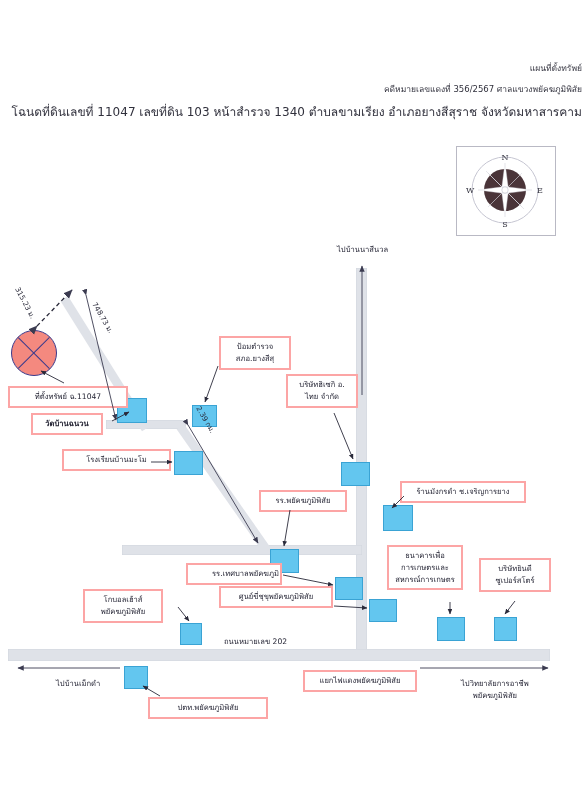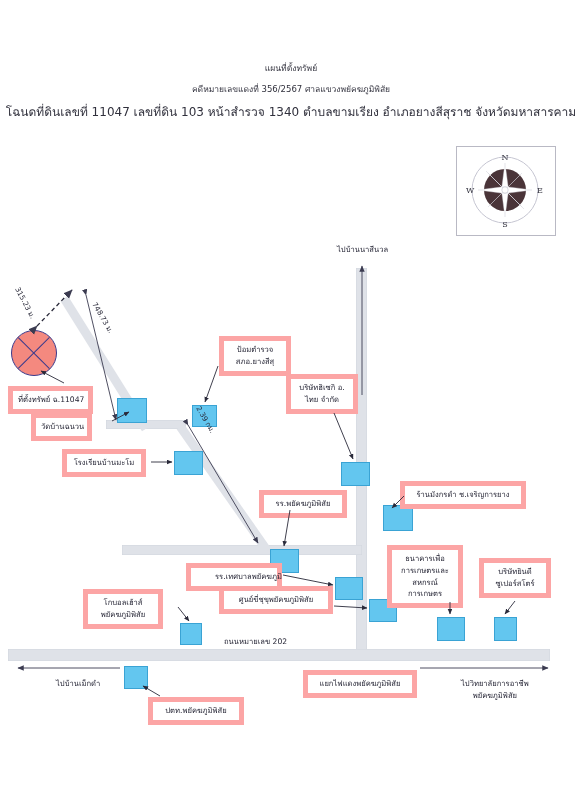--- a/index.html
+++ b/index.html
@@ -19,21 +19,21 @@
     background: #ffffff;
     overflow: hidden;
   }
 
   
   .header {
     position: absolute;
     left: 0;
     top: 64px;
     width: 582px;
-    text-align: center;
+    text-align: right;
   }
   .hdr-line {
     display: block;
     color: #30303c;
     line-height: 1.05;
   }
   .hdr-1 { font-size: 8.5px; margin-bottom: 12px; }
   .hdr-2 { font-size: 8.5px; margin-bottom: 12px; }
   .hdr-3 { font-size: 12px; }
 
@@ -90,21 +90,21 @@
   .bldg {
     position: absolute;
     background: #63c6ef;
     border: 1px solid #3aa3d4;
     box-sizing: border-box;
   }
 
   
   .lbl {
     position: absolute;
-    border: 5px solid #fca5a5;
+    border: 2px solid #fca5a5;
     background: #ffffff;
     box-sizing: border-box;
     font-size: 7.6px;
     color: #232333;
     line-height: 1.55;
     padding: 3px 5px;
     text-align: center;
     white-space: nowrap;
   }
   .lbl.multi { white-space: normal; }
@@ -205,29 +205,29 @@
   <div class="bldg" style="left:369px; top:599px; width:28px; height:23px;"></div>
   <div class="bldg" style="left:437px; top:617px; width:28px; height:24px;"></div>
   <div class="bldg" style="left:494px; top:617px; width:23px; height:24px;"></div>
   <div class="bldg" style="left:180px; top:623px; width:22px; height:22px;"></div>
   <div class="bldg" style="left:124px; top:666px; width:24px; height:23px;"></div>
 
   <div class="dist" style="left:22px; top:285px; transform: rotate(62deg);">315.23 ม.</div>
   <div class="dist" style="left:99px; top:300px; transform: rotate(60deg);">748.73 ม.</div>
   <div class="dist" style="left:203px; top:404px; transform: rotate(60deg);">2.39 กม.</div>
 
-  <div class="lbl" style="left:8px; top:386px; width:85px;">
+  <div class="lbl" style="left:8px; top:386px; width:120px;">
     <span>ที่ตั้งทรัพย์ ฉ.11047</span>
   </div>
 
-  <div class="lbl" style="left:31px; top:413px; width:61px;">
+  <div class="lbl" style="left:31px; top:413px; width:72px;font-weight:bold;">
     <span>วัดบ้านฉนวน</span>
   </div>
 
-  <div class="lbl" style="left:62px; top:449px; width:84px;">
+  <div class="lbl" style="left:62px; top:449px; width:109px;">
     <span>โรงเรียนบ้านมะโม</span>
   </div>
 
   <div class="lbl multi" style="left:219px; top:336px; width:72px;">
     <span>ป้อมตำรวจ</span>
     <span>สภอ.ยางสีสุ</span>
   </div>
 
   <div class="lbl multi" style="left:286px; top:374px; width:72px;">
     <span>บริษัทฮิเซกิ อ.</span>
@@ -259,21 +259,21 @@
   <div class="lbl multi" style="left:479px; top:558px; width:72px;">
     <span>บริษัทยินดี</span>
     <span>ซูเปอร์สโตร์</span>
   </div>
 
   <div class="lbl multi" style="left:83px; top:589px; width:80px;">
     <span>โกบอลเฮ้าส์</span>
     <span>พยัคฆภูมิพิสัย</span>
   </div>
 
-  <div class="lbl" style="left:148px; top:697px; width:96px;">
+  <div class="lbl" style="left:148px; top:697px; width:120px;font-family:Liberation Serif, serif;">
     <span>ปตท.พยัคฆภูมิพิสัย</span>
   </div>
 
   <div class="lbl" style="left:303px; top:670px; width:114px;">
     <span>แยกไฟแดงพยัคฆภูมิพิสัย</span>
   </div>
 
   <div class="ptxt" style="left:337px; top:244px;">
     <span>ไปบ้านนาสีนวล</span>
   </div>

